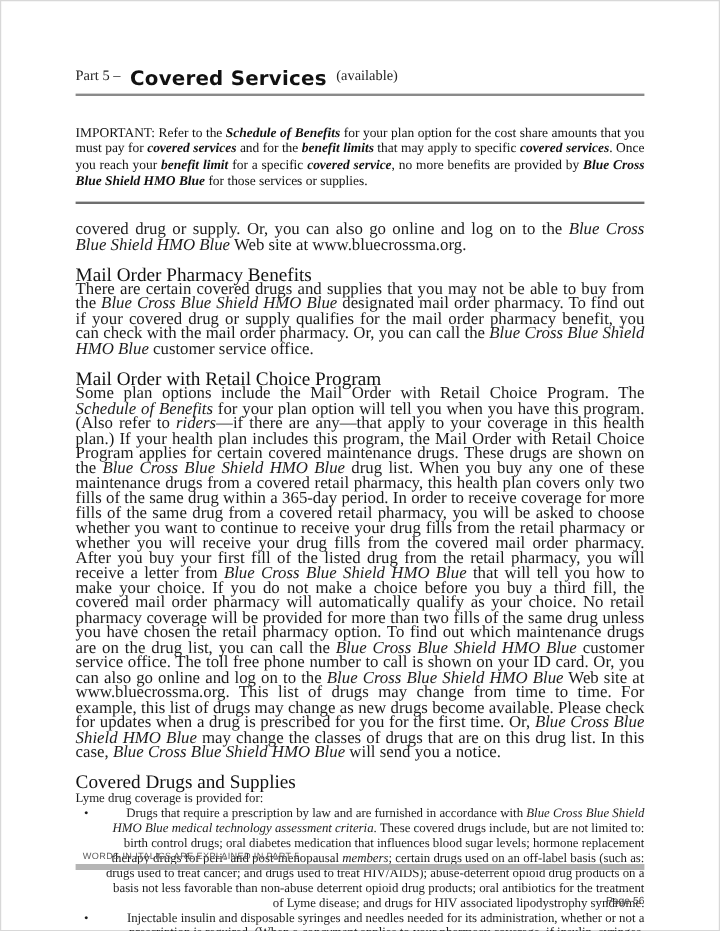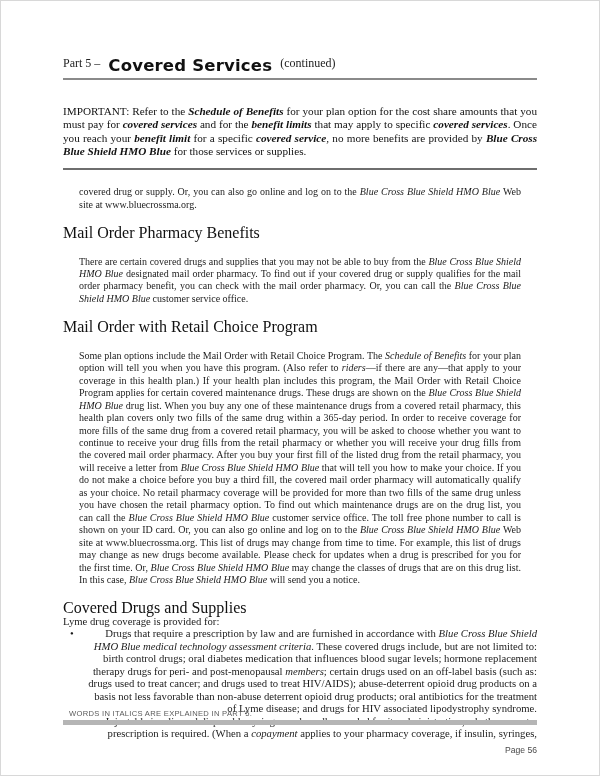--- a/index.html
+++ b/index.html
@@ -14,21 +14,21 @@
   .doc-title{
     font-family:"DejaVu Sans","Liberation Sans",sans-serif;
     font-weight:bold;font-size:16.5px;letter-spacing:.2px;margin:0 5px;color:#111;
   }
   .rule-header{border:none;border-top:2px solid #8a8a8a;margin:3px 0 0;}
   .important{
     font-weight:bold;font-size:11.2px;line-height:13.3px;
     text-align:justify;margin:25px 0 0;color:#111;
   }
   .rule-important{border:none;border-top:2px solid #6e6e6e;margin:10px 0 0;}
-  .para{font-size:10px;line-height:12.45px;text-align:justify;margin:16px;}
+  .para{font-size:14px;line-height:12.45px;text-align:justify;margin:0;}
   .para.first{margin-top:16px;}
   .section-heading{
     font-size:16px;line-height:12.45px;font-weight:normal;
     margin:12.45px 0 0;color:#111;
   }
   .lead{font-size:10.7px;line-height:12.45px;margin:0;}
   ul.bullets{margin:0;padding:0;list-style:none;}
   ul.bullets li{
     position:relative;padding-left:22px;font-size:10.7px;
     line-height:12.45px;text-align:right;
@@ -47,21 +47,21 @@
 </style>
 </head>
 <body>
 
 <div class="page">
   <div class="content">
 
     <div class="doc-header">
       <span class="part-label">Part 5 – </span>
       <span class="doc-title">Covered Services</span>
-      <span class="continued-label"> (continued)</span>
+      <span class="continued-label"> (available)</span>
     </div>
     <hr class="rule-header">
 
     <p class="important"><span class="rt-b">IMPORTANT: Refer to the </span><span class="rt-bi">Schedule of Benefits</span><span class="rt-b"> for your plan option for the cost share amounts that you must pay for </span><span class="rt-bi">covered services</span><span class="rt-b"> and for the </span><span class="rt-bi">benefit limits</span><span class="rt-b"> that may apply to specific </span><span class="rt-bi">covered services</span><span class="rt-b">. Once you reach your </span><span class="rt-bi">benefit limit</span><span class="rt-b"> for a specific </span><span class="rt-bi">covered service</span><span class="rt-b">, no more benefits are provided by </span><span class="rt-bi">Blue Cross Blue Shield HMO Blue</span><span class="rt-b"> for those services or supplies.</span></p>
     <hr class="rule-important">
 
     <p class="para first"><span>covered drug or supply. Or, you can also go online and log on to the </span><span class="rt-i">Blue Cross Blue Shield HMO Blue</span><span> Web site at </span><span class="rt-b">www.bluecrossma.org</span><span>.</span></p>
 
     <h3 class="section-heading">Mail Order Pharmacy Benefits</h3>
     <p class="para"><span>There are certain covered drugs and supplies that you may not be able to buy from the </span><span class="rt-i">Blue Cross Blue Shield HMO Blue</span><span> designated mail order pharmacy. To find out if your covered drug or supply qualifies for the mail order pharmacy benefit, you can check with the mail order pharmacy. Or, you can call the </span><span class="rt-i">Blue Cross Blue Shield HMO Blue</span><span> customer service office.</span></p>

